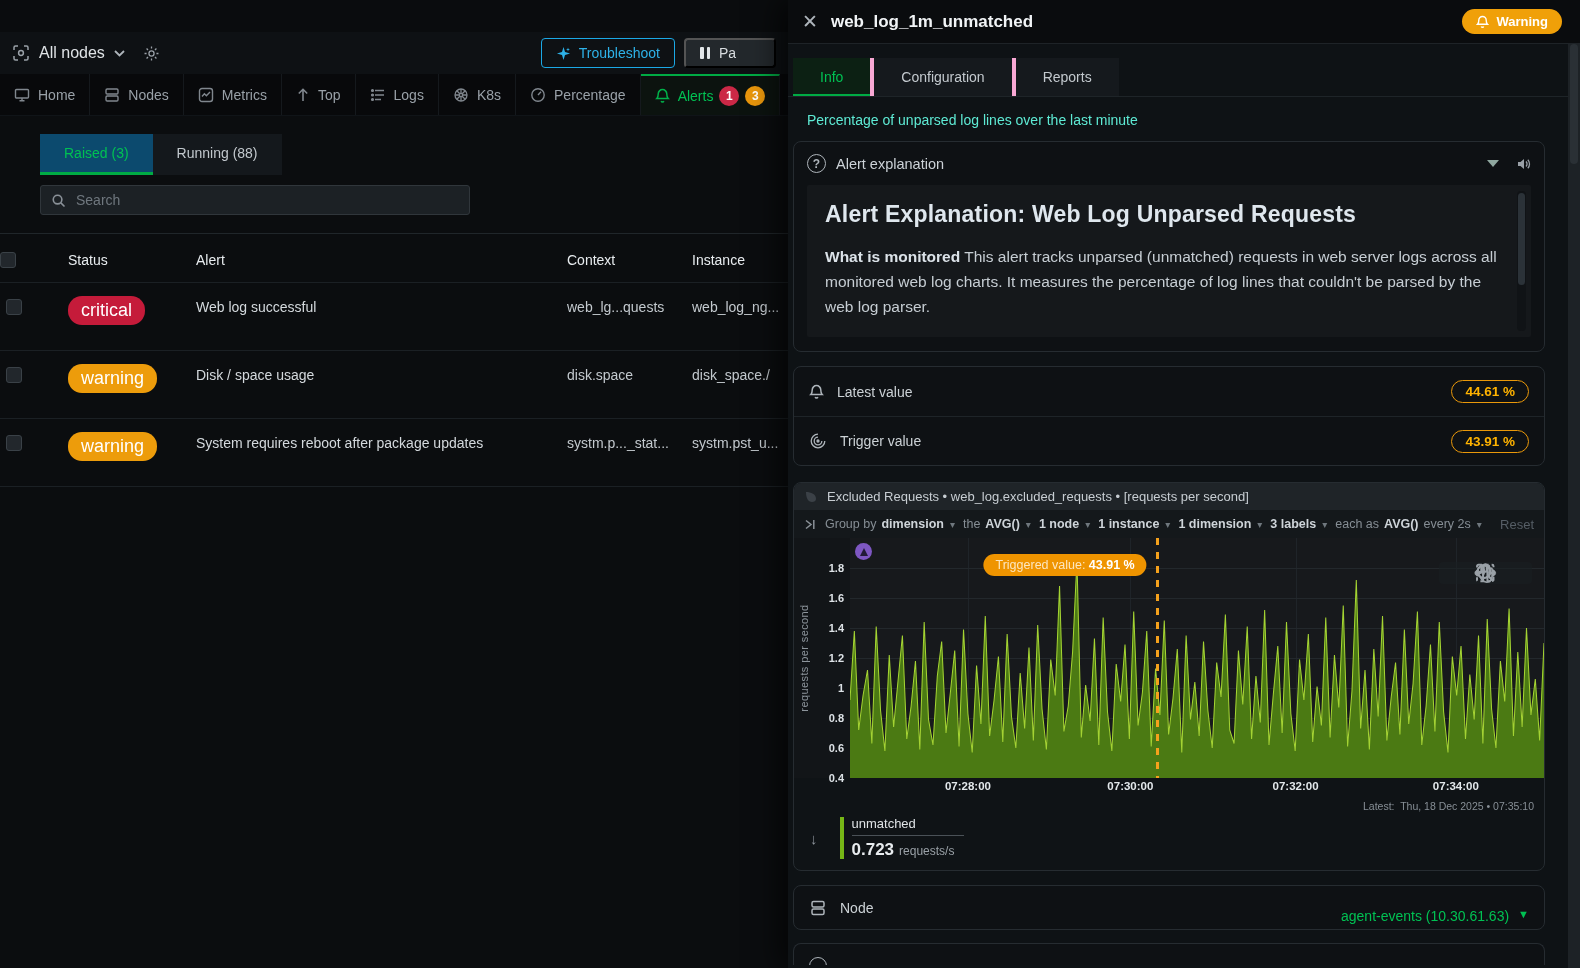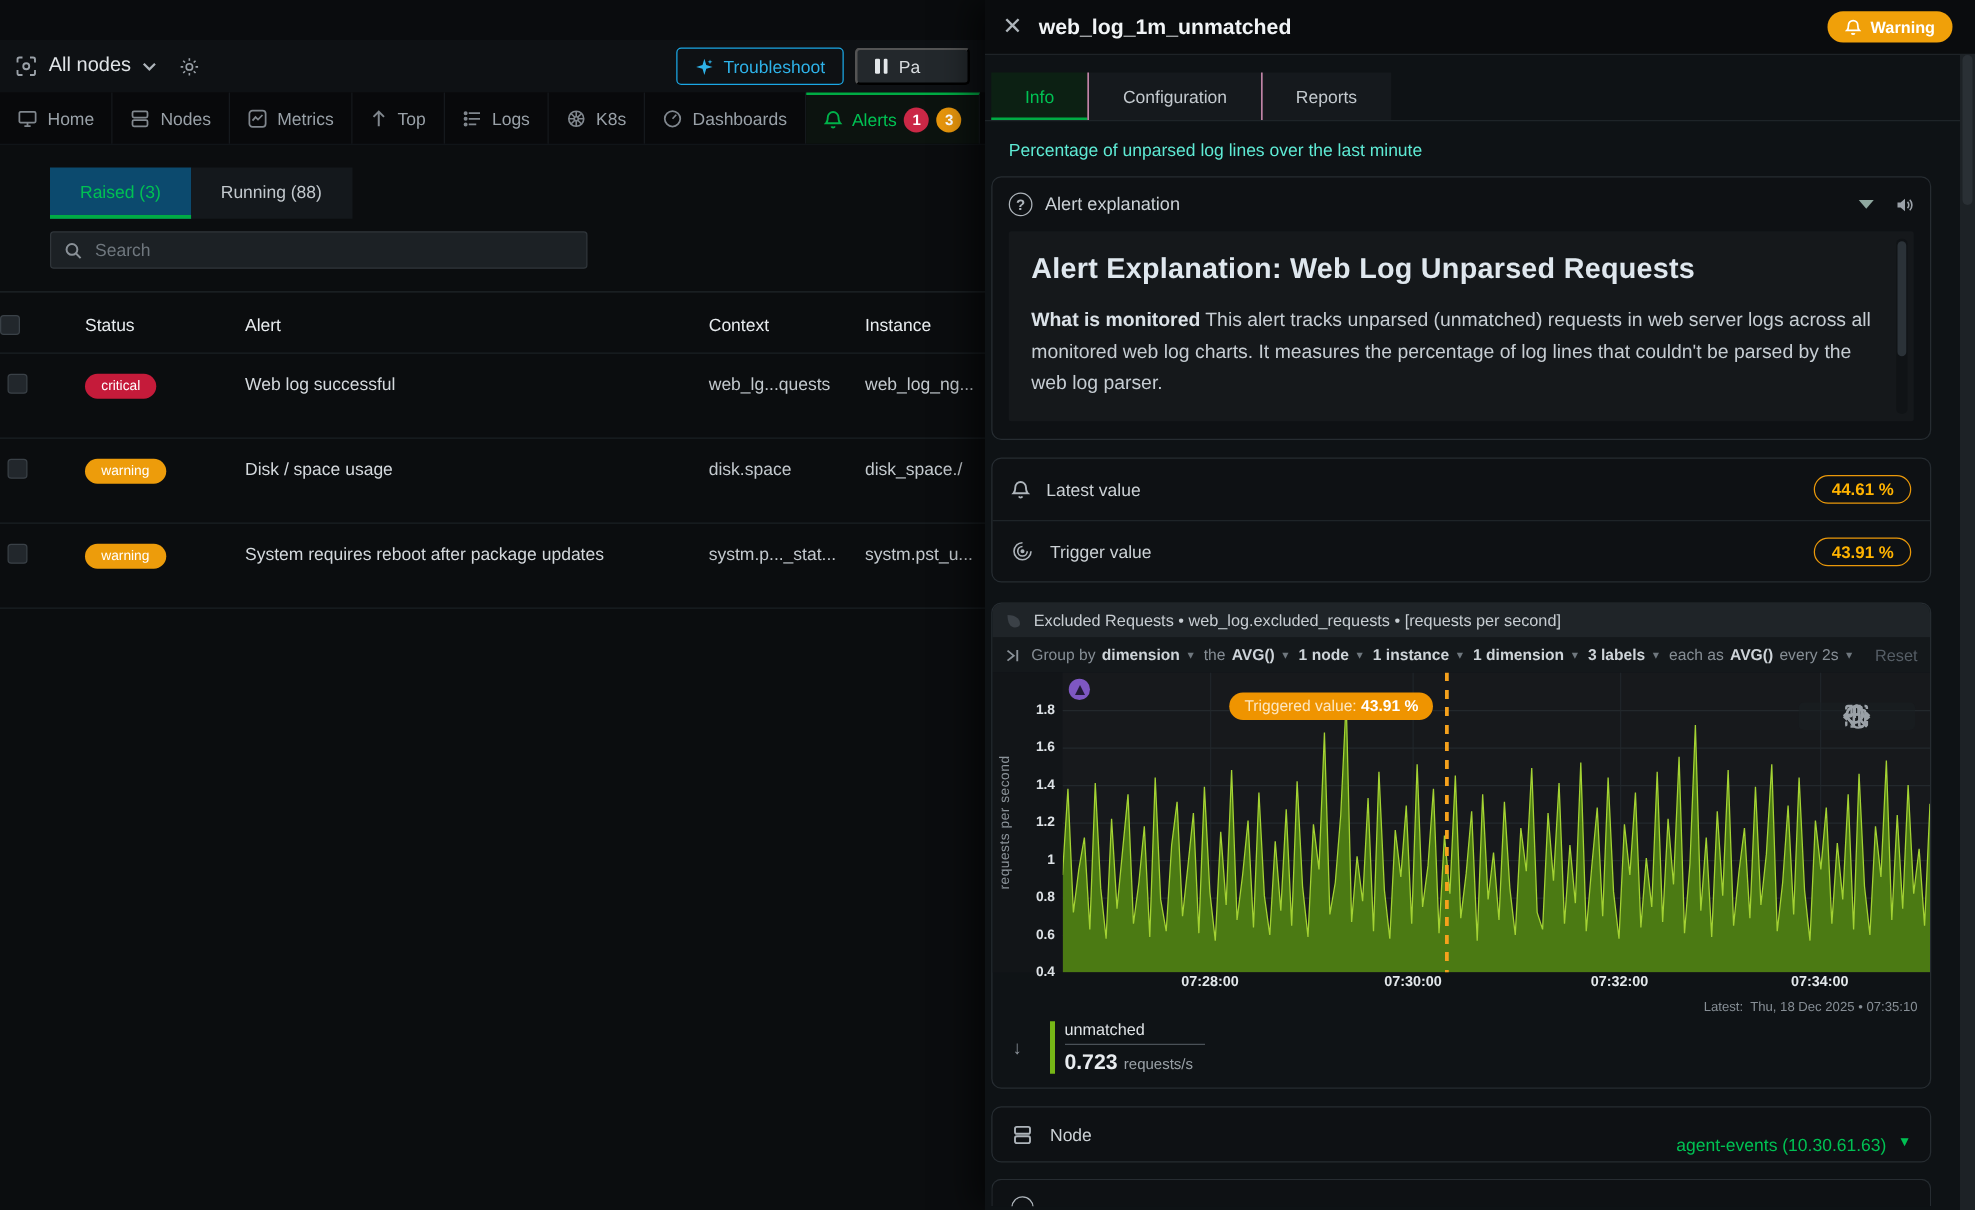--- a/index.html
+++ b/index.html
@@ -67,21 +67,21 @@
   }
   .trow > div { padding-top:16px; }
   .trow.thead > div { padding:18px 0 14px; font-weight:normal; font-size:14px; color:#e8ecef; }
   .trow.tdata { height:68px; font-size:14px; color:#c3c9ce; cursor:pointer; }
   .cb {
     width:16px; height:16px; border:1.5px solid #3a4147; background:#22272c; border-radius:3px;
     margin-top:0; cursor:pointer;
   }
   .cell-cb { display:flex; justify-content:flex-start; padding-left:6px; }
   .pill {
-    display:inline-block; padding:4px 13px; border-radius:14px; font-size:11px; color:#fff;
+    display:inline-block; padding:4px 13px; border-radius:14px; font-size:18px; color:#fff;
     margin-top:-3px;
   }
   .alert-name { color:#d4d9dd; }
 
   
   .drawer {
     position:absolute; left:788px; top:0; width:792px; height:968px;
     background:#0e1215; box-shadow:-10px 0 26px rgba(0,0,0,.6); overflow:hidden;
   }
   .drawer-head {
@@ -90,21 +90,21 @@
   }
   .x-close { color:#aeb5bb; font-size:19px; cursor:pointer; line-height:1; }
   .drawer-title { font-size:17px; font-weight:bold; color:#f1f4f6; margin-left:13px; }
   .warn-badge {
     margin-left:auto; display:flex; align-items:center; gap:7px; background:#f0a009; color:#fff;
     font-size:13px; font-weight:bold; padding:5px 14px; border-radius:15px; cursor:pointer;
   }
   .drawer-tabs { display:flex; border-bottom:1px solid #1e2428; padding-left:5px; margin-top:14px; }
   .dtab { padding:11px 27px; font-size:14px; cursor:pointer; }
   .dtab.active { background:#0c2013; color:#00c153; box-shadow:inset 0 -2px 0 #00ab44; }
-  .dtab.idle { background:#15191d; color:#c3c9ce; border-left:1px solid #f9a8d4; }
+  .dtab.idle { background:#15191d; color:#c3c9ce; border-left:4px solid #f9a8d4; }
 
   .drawer-body { padding:0 35px 0 5px; }
   .subtitle { margin:15px 0 13px 14px; font-size:14px; color:#5eead4; }
 
   .card { border:1px solid #262c31; border-radius:8px; background:#0e1114; }
 
   .expl-card { padding:12px 13px 14px; }
   .expl-head { display:flex; align-items:center; gap:10px; color:#ccd2d7; font-size:14.5px; }
   .qmark {
     width:19px; height:19px; border:1.5px solid #aeb5bb; border-radius:50%; color:#aeb5bb;
@@ -305,21 +305,21 @@
         </span>
         <span>K8s</span>
       </div>
       <div class="navtab">
         <span class="icon">
           <svg width="16" height="16" viewBox="0 0 16 16" fill="none" stroke="currentColor" stroke-width="1.4">
             <circle cx="8" cy="8" r="6.2"></circle>
             <path d="M8 8l3-3.2"></path>
           </svg>
         </span>
-        <span>Dashboards</span>
+        <span>Percentage</span>
       </div>
       <div class="navtab active">
         <span class="icon">
           <svg width="15" height="16" viewBox="0 0 14 15" fill="none" stroke="currentColor" stroke-width="1.4">
             <path d="M7 1.5a4 4 0 0 0-4 4c0 3.2-1.3 4.4-1.3 4.4h10.6S11 8.7 11 5.5a4 4 0 0 0-4-4z"></path>
             <path d="M5.7 12.3a1.4 1.4 0 0 0 2.6 0"></path>
           </svg>
         </span>
         <span>Alerts</span>
         <span class="nav-badge" style="background: rgb(203, 40, 70);">1</span>

